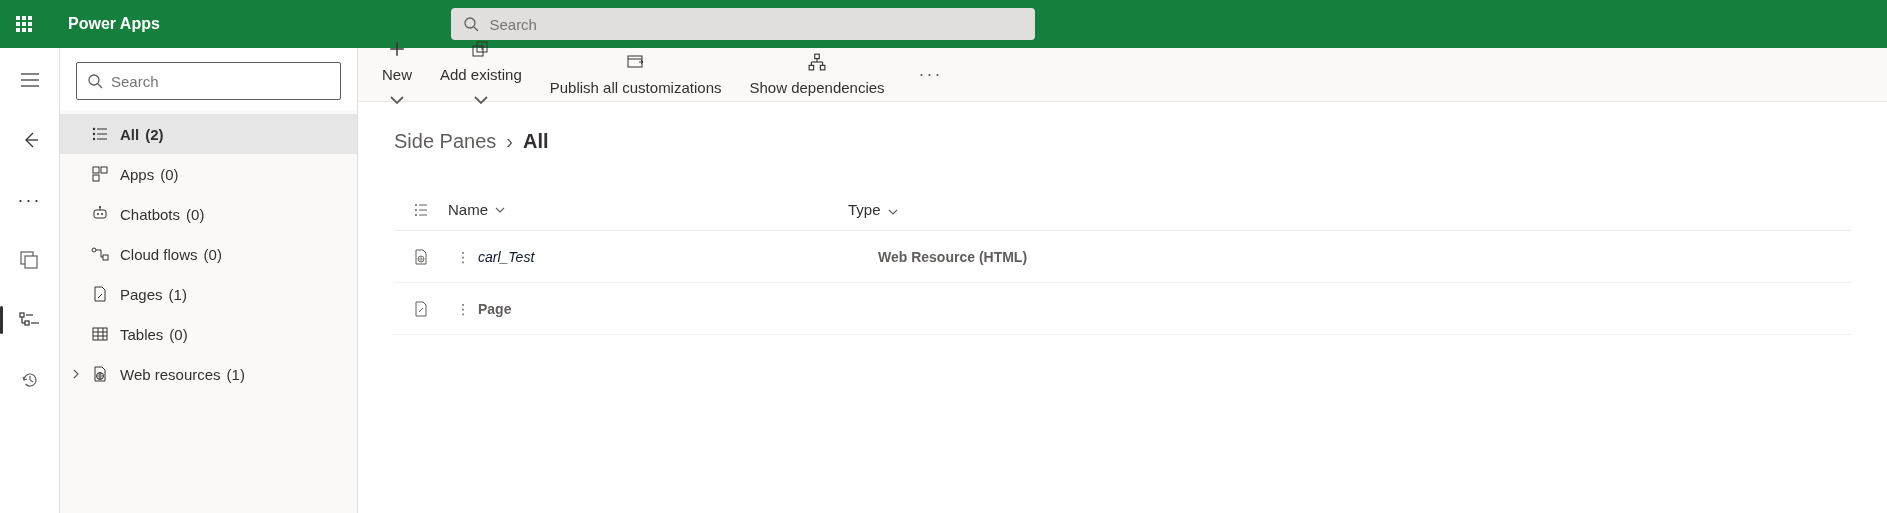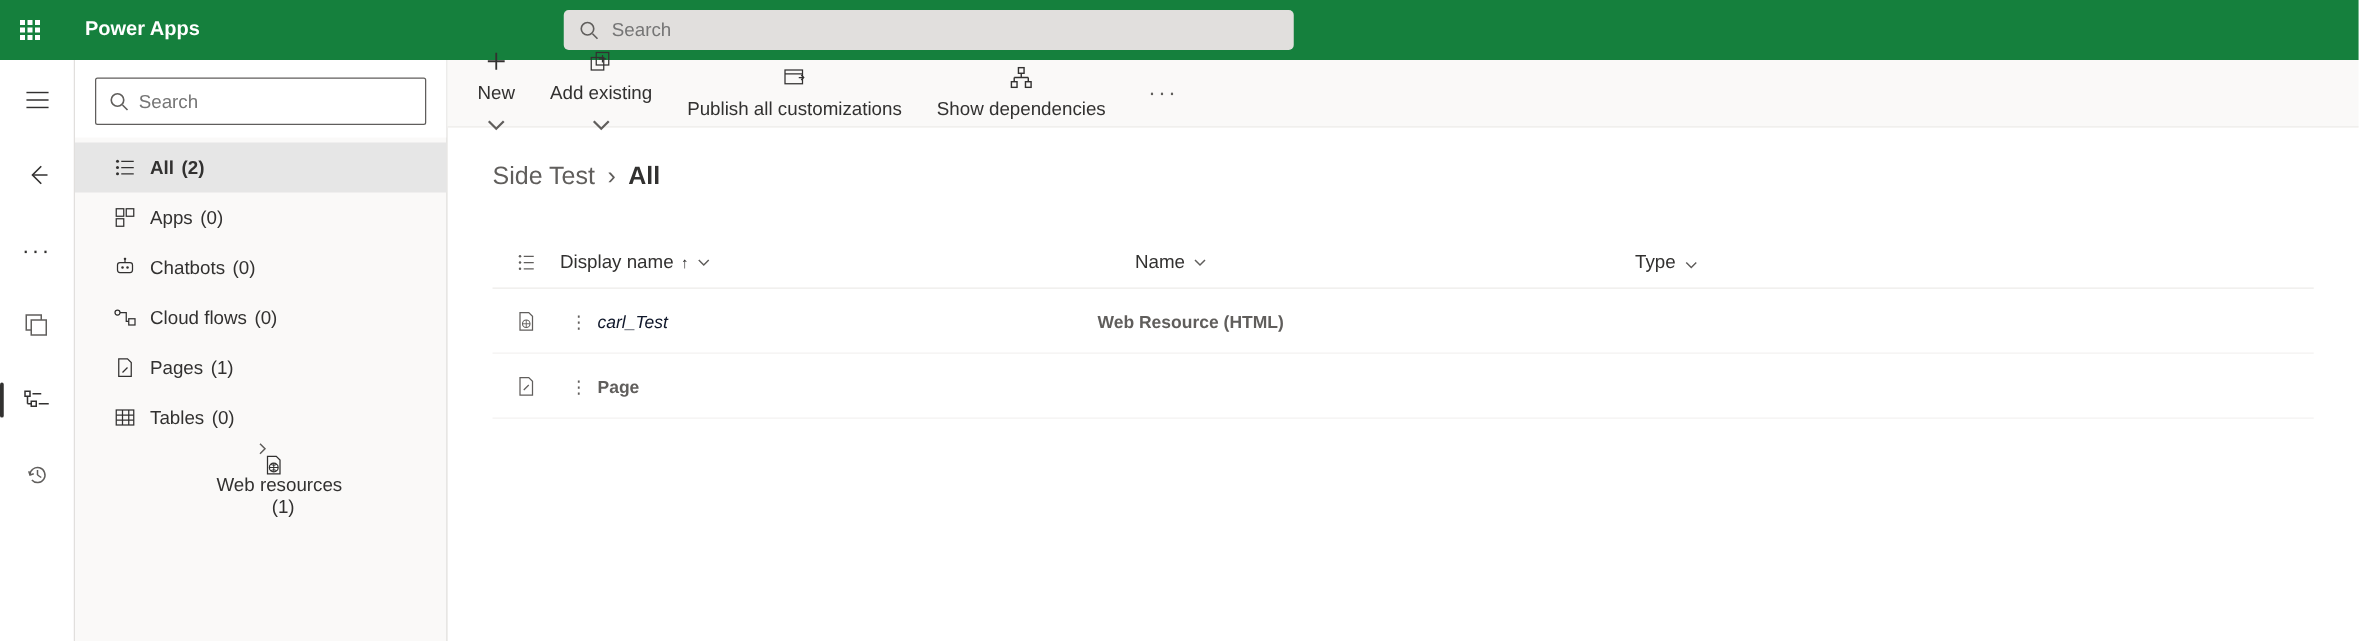--- a/index.html
+++ b/index.html
@@ -207,21 +207,21 @@
               <rect x="1" y="1" width="14" height="12" fill="none" stroke="#323130"></rect>
               <line x1="1" y1="5" x2="15" y2="5" stroke="#323130"></line>
               <line x1="1" y1="9" x2="15" y2="9" stroke="#323130"></line>
               <line x1="6" y1="1" x2="6" y2="13" stroke="#323130"></line>
               <line x1="11" y1="1" x2="11" y2="13" stroke="#323130"></line>
             </svg>
           </span>
         <span>Tables</span>
         <span class="count">(0)</span>
       </div>
-      <div class="nav-item" style="padding-left:30px;flex-direction:column;">
+      <div class="nav-item" style="padding-left:30px;">
         <span class="expand">
             <svg width="10" height="10" viewBox="0 0 10 10">
               <path d="M3 1 L7 5 L3 9" fill="none" stroke="#605e5c" stroke-width="1.2"></path>
             </svg>
           </span>
         <span class="nav-icon">
             <svg width="16" height="16" viewBox="0 0 16 16">
               <path d="M3 1 L10 1 L13 4 L13 15 L3 15 Z" fill="none" stroke="#323130"></path>
               <circle cx="8" cy="10" r="3.5" fill="#fff" stroke="#323130"></circle>
               <path d="M4.5 10 L11.5 10 M8 6.5 L8 13.5 M5.5 7.5 Q8 9 10.5 7.5 M5.5 12.5 Q8 11 10.5 12.5" fill="none" stroke="#323130" stroke-width="0.8"></path>
@@ -276,44 +276,37 @@
             <line x1="3" y1="8" x2="13" y2="8" stroke="#323130"></line>
           </svg>
         <span>Show dependencies</span>
       </div>
       <div class="overflow">
         <span>···</span>
       </div>
     </div>
 
     <div class="breadcrumb">
-      <span class="bc-root">Side Test</span>
+      <span class="bc-root">Side Panes</span>
       <span class="bc-sep">›</span>
       <span class="bc-current">All</span>
     </div>
 
     <div class="grid">
       <div class="grid-header">
         <div class="col-icon">
           <svg width="14" height="14" viewBox="0 0 14 14">
               <circle cx="2" cy="2" r="1" fill="#605e5c"></circle>
               <line x1="5" y1="2" x2="13" y2="2" stroke="#605e5c"></line>
               <circle cx="2" cy="7" r="1" fill="#605e5c"></circle>
               <line x1="5" y1="7" x2="13" y2="7" stroke="#605e5c"></line>
               <circle cx="2" cy="12" r="1" fill="#605e5c"></circle>
               <line x1="5" y1="12" x2="13" y2="12" stroke="#605e5c"></line>
             </svg>
         </div>
-        <div class="col-display">
-          <span>Display name</span>
-          <span class="sort-arrow">↑</span>
-          <svg class="chev hdr-chev" viewBox="0 0 12 12">
-              <path d="M2 4 L6 8 L10 4" fill="none" stroke="#605e5c" stroke-width="1.2"></path>
-            </svg>
-        </div>
         <div class="col-name">
           <span>Name</span>
           <svg class="chev hdr-chev" viewBox="0 0 12 12">
               <path d="M2 4 L6 8 L10 4" fill="none" stroke="#605e5c" stroke-width="1.2"></path>
             </svg>
         </div>
         <div class="col-type">
           <span>Type</span>
           <svg class="chev hdr-chev" viewBox="0 0 12 12">
               <path d="M2 4 L6 8 L10 4" fill="none" stroke="#605e5c" stroke-width="1.2"></path>

